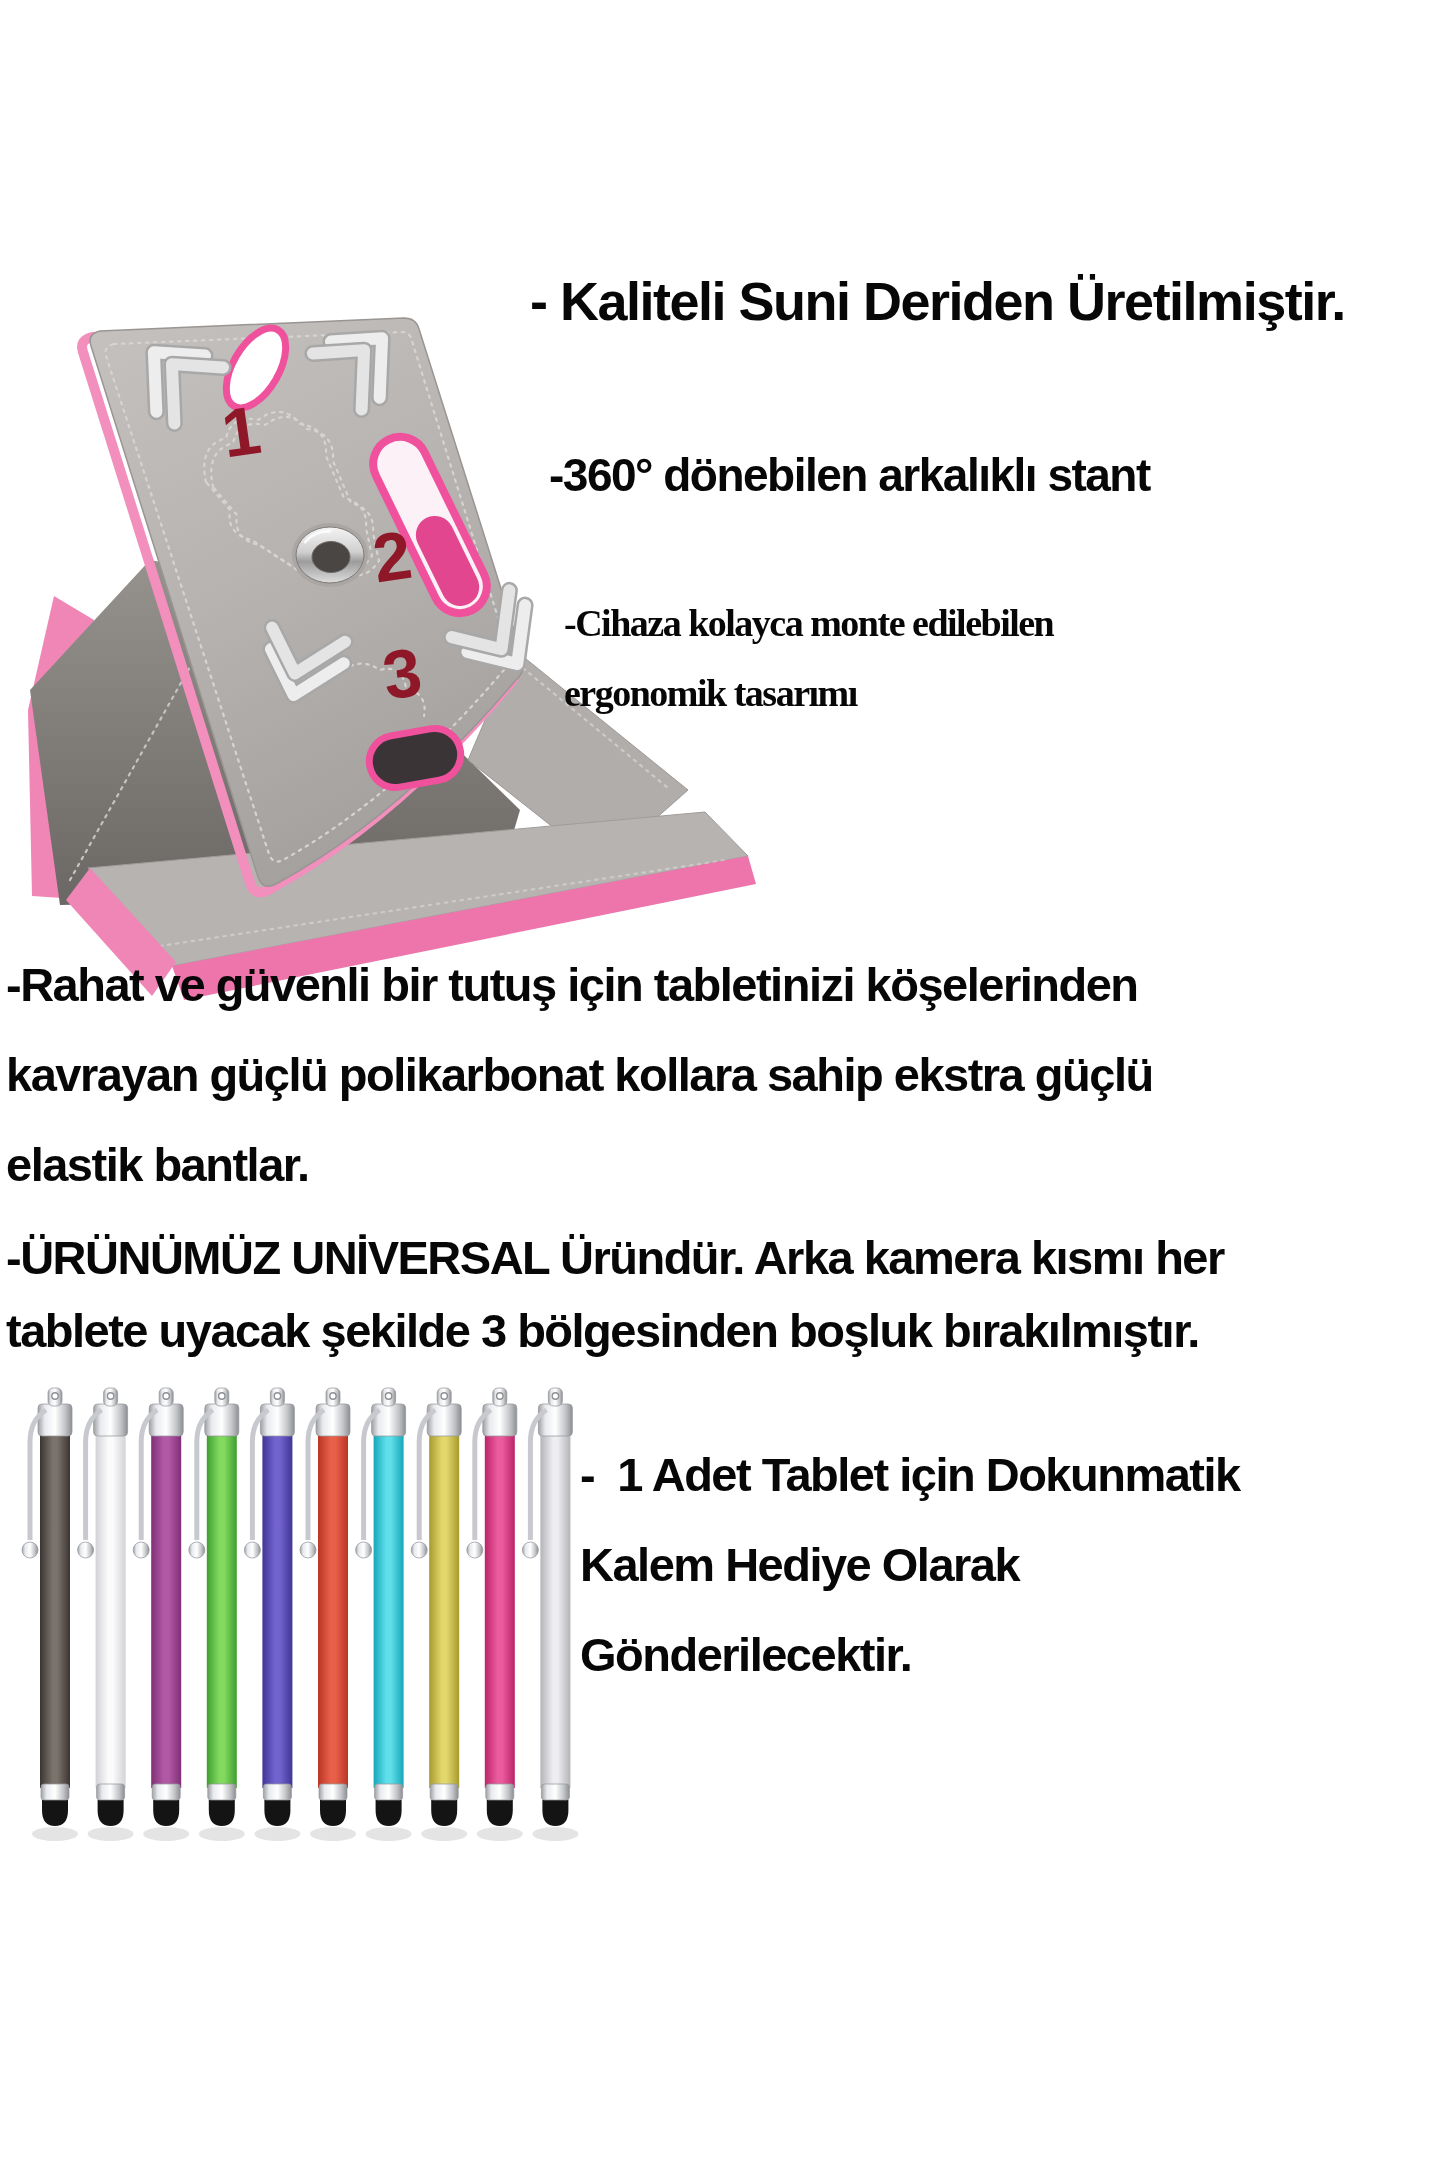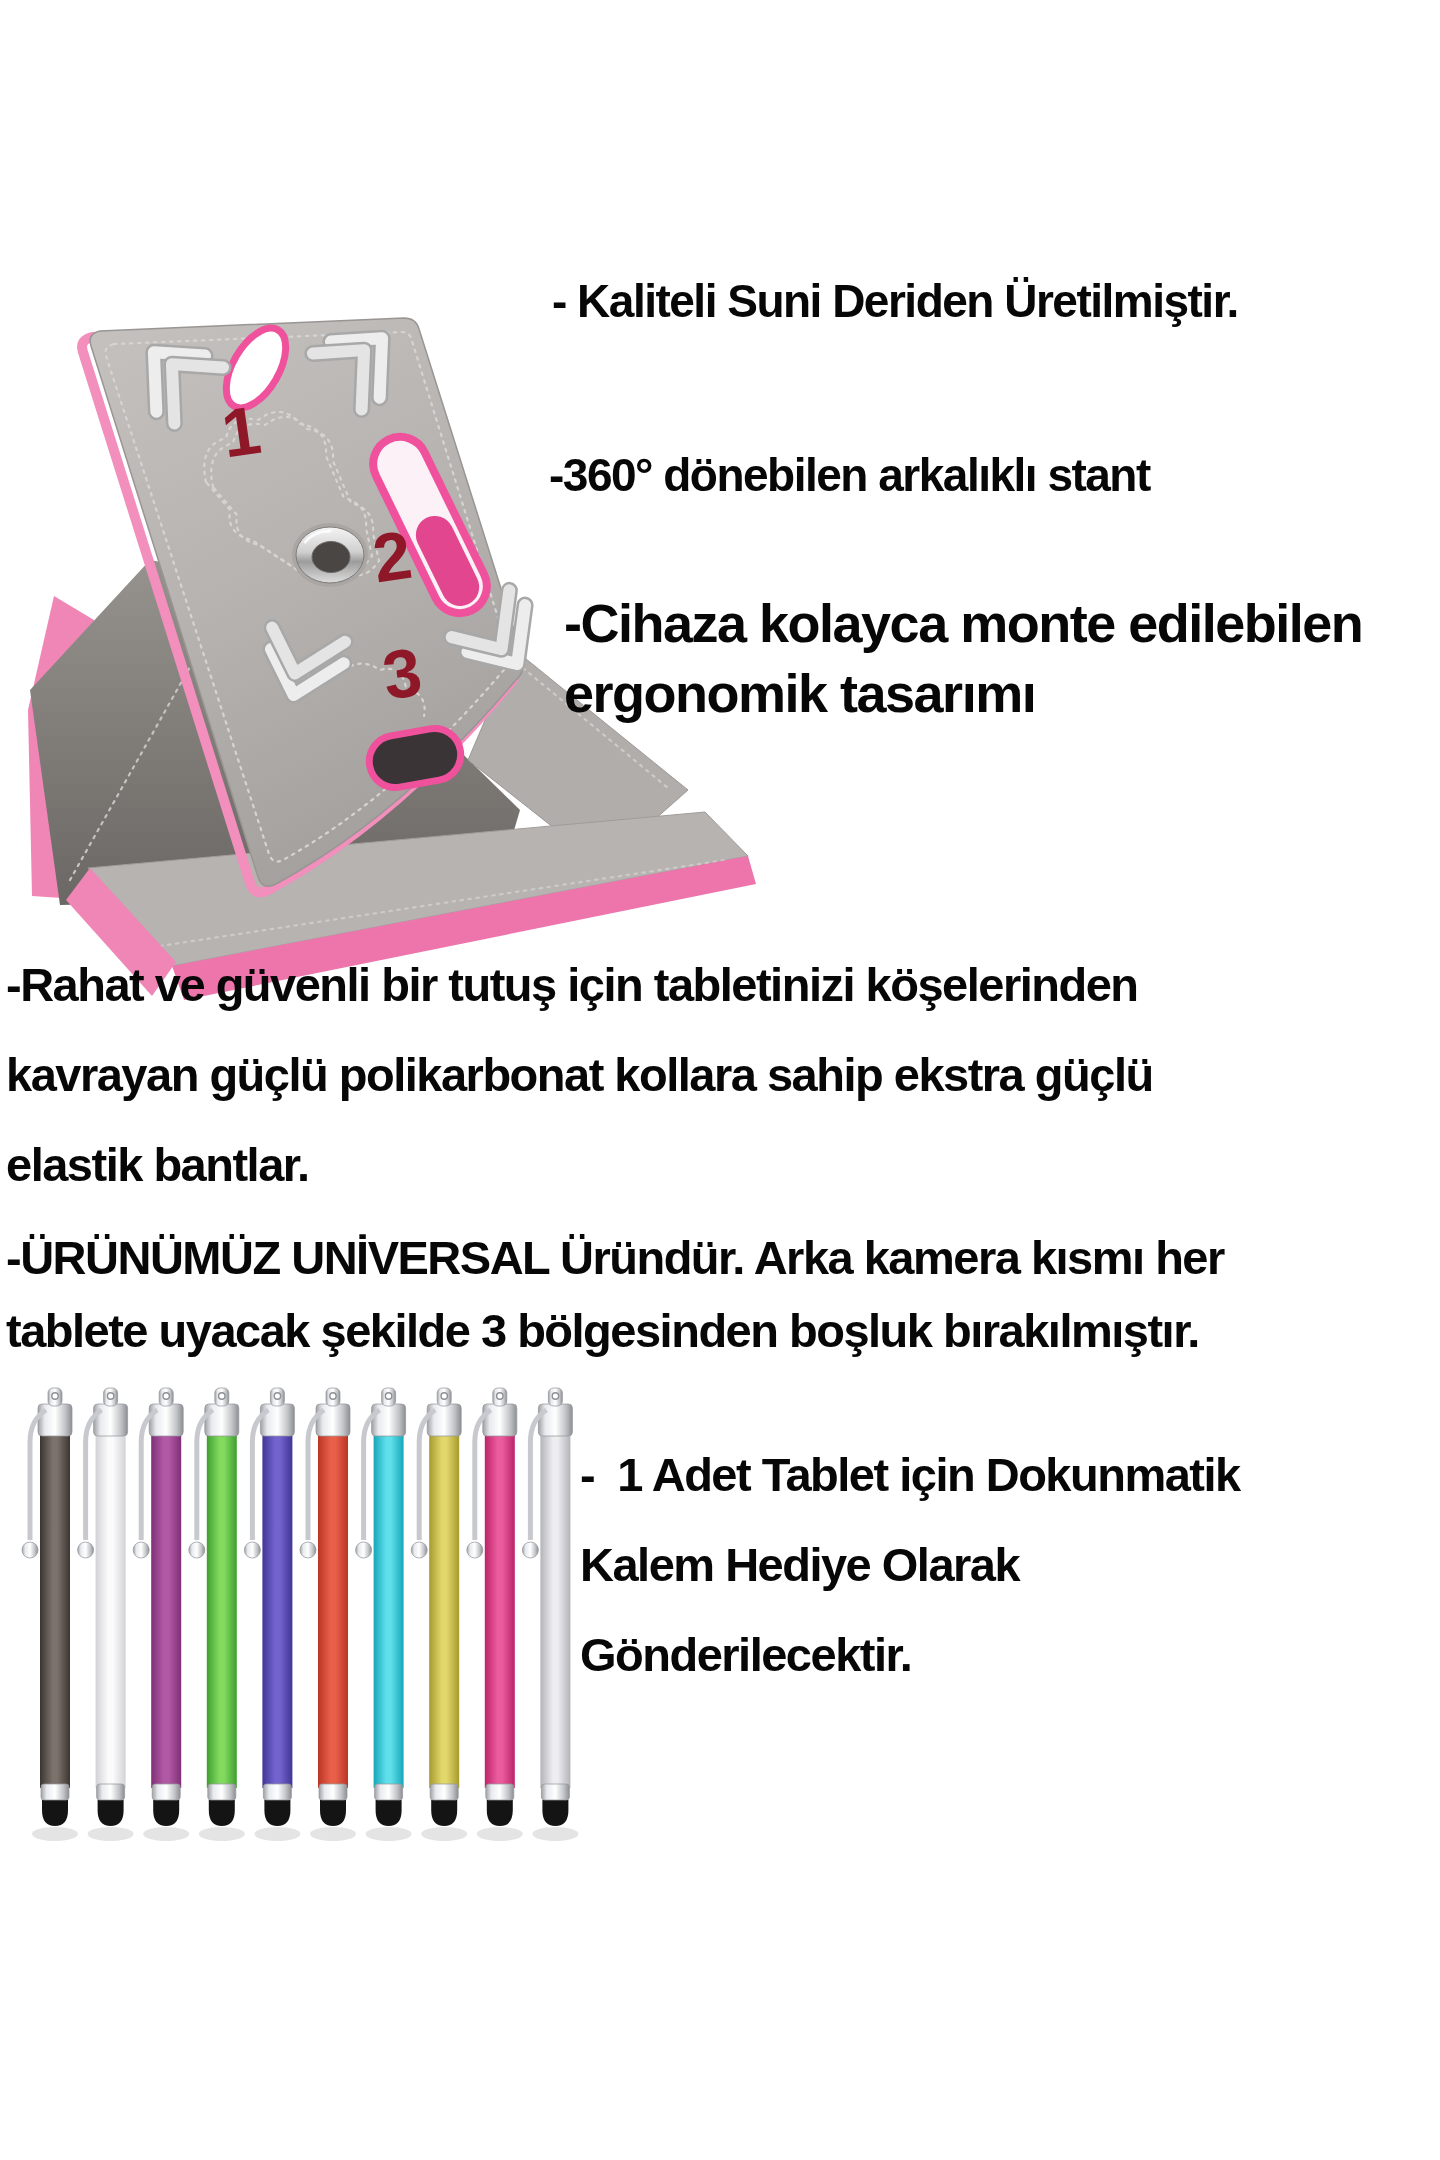--- a/index.html
+++ b/index.html
@@ -1,22 +1,22 @@
 <!DOCTYPE html>
 <html><head>
 <meta charset="utf-8">
 <style>
   html,body{margin:0;padding:0;background:#ffffff;}
   .canvas{position:relative;width:1440px;height:2160px;background:#ffffff;overflow:hidden;
           font-family:"Liberation Sans",sans-serif;}
   .t{position:absolute;font-weight:700;color:#070707;white-space:pre-wrap;
      letter-spacing:-1.5px;font-size:47px;line-height:90px;}
-  #f1{left:552px;top:272px;font-size:46px;line-height:58px;}
+  #f1{left:530px;top:272px;font-size:54px;line-height:58px;}
   #f2{left:549px;top:446px;font-size:46px;line-height:58px;}
-  #f3{left:564px;top:588px;font-size:54px;line-height:70px;}
+  #f3{left:564px;top:588px;font-size:38px;line-height:70px;font-family:Liberation Serif, serif;}
   #p1{left:6px;top:940px;}
   #p2{left:6px;top:1221px;line-height:73px;}
   #gift{left:580px;top:1430px;}
   svg{position:absolute;left:0;top:0;}
 </style>
 </head>
 <body>
 
 <div class="canvas">
 

